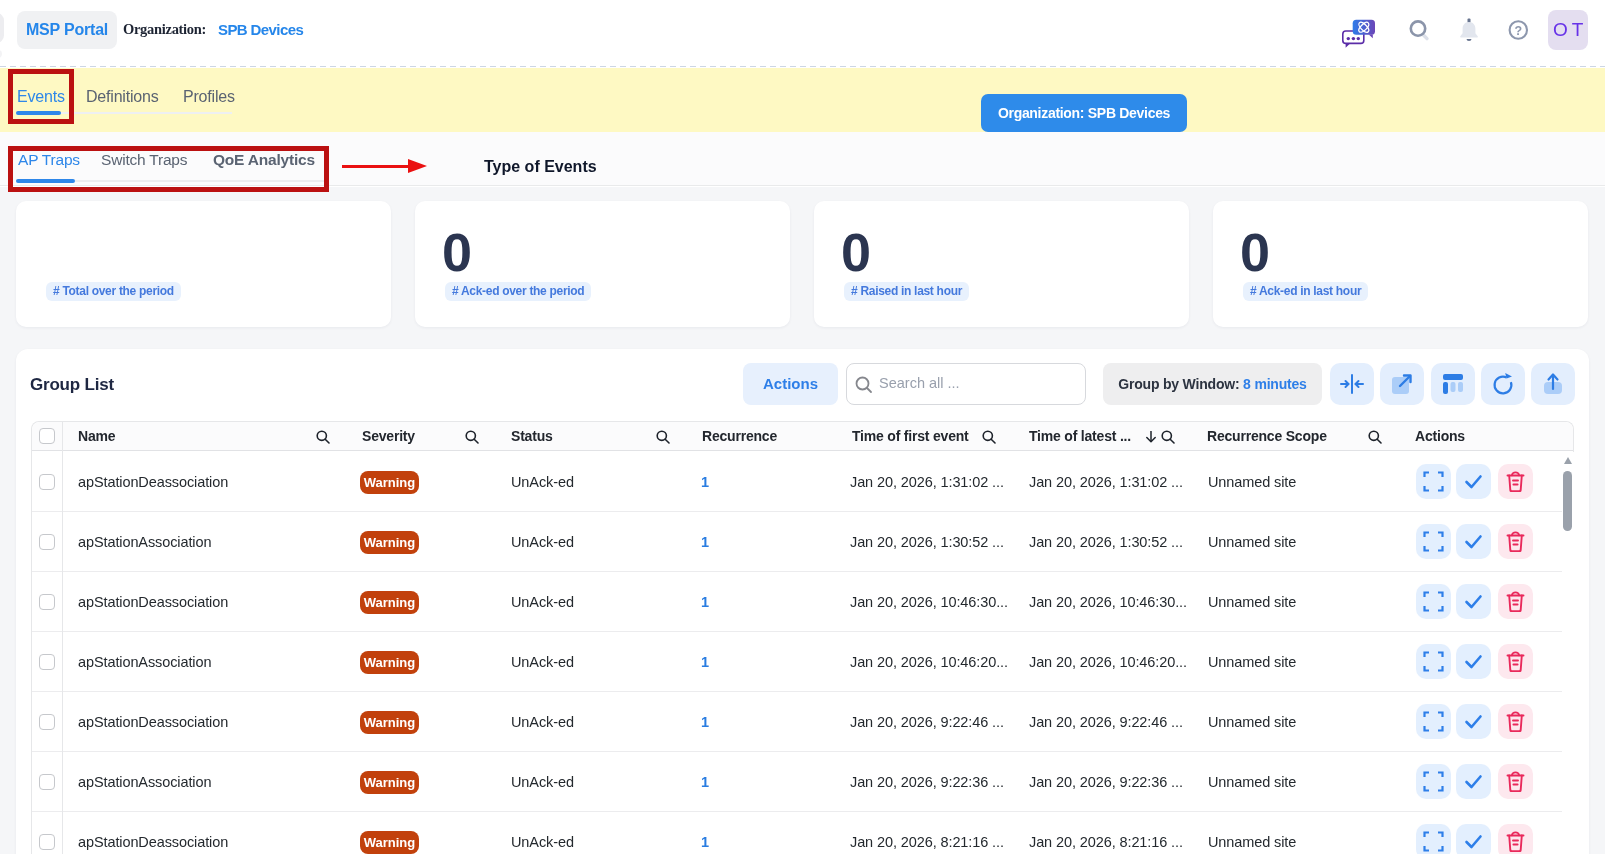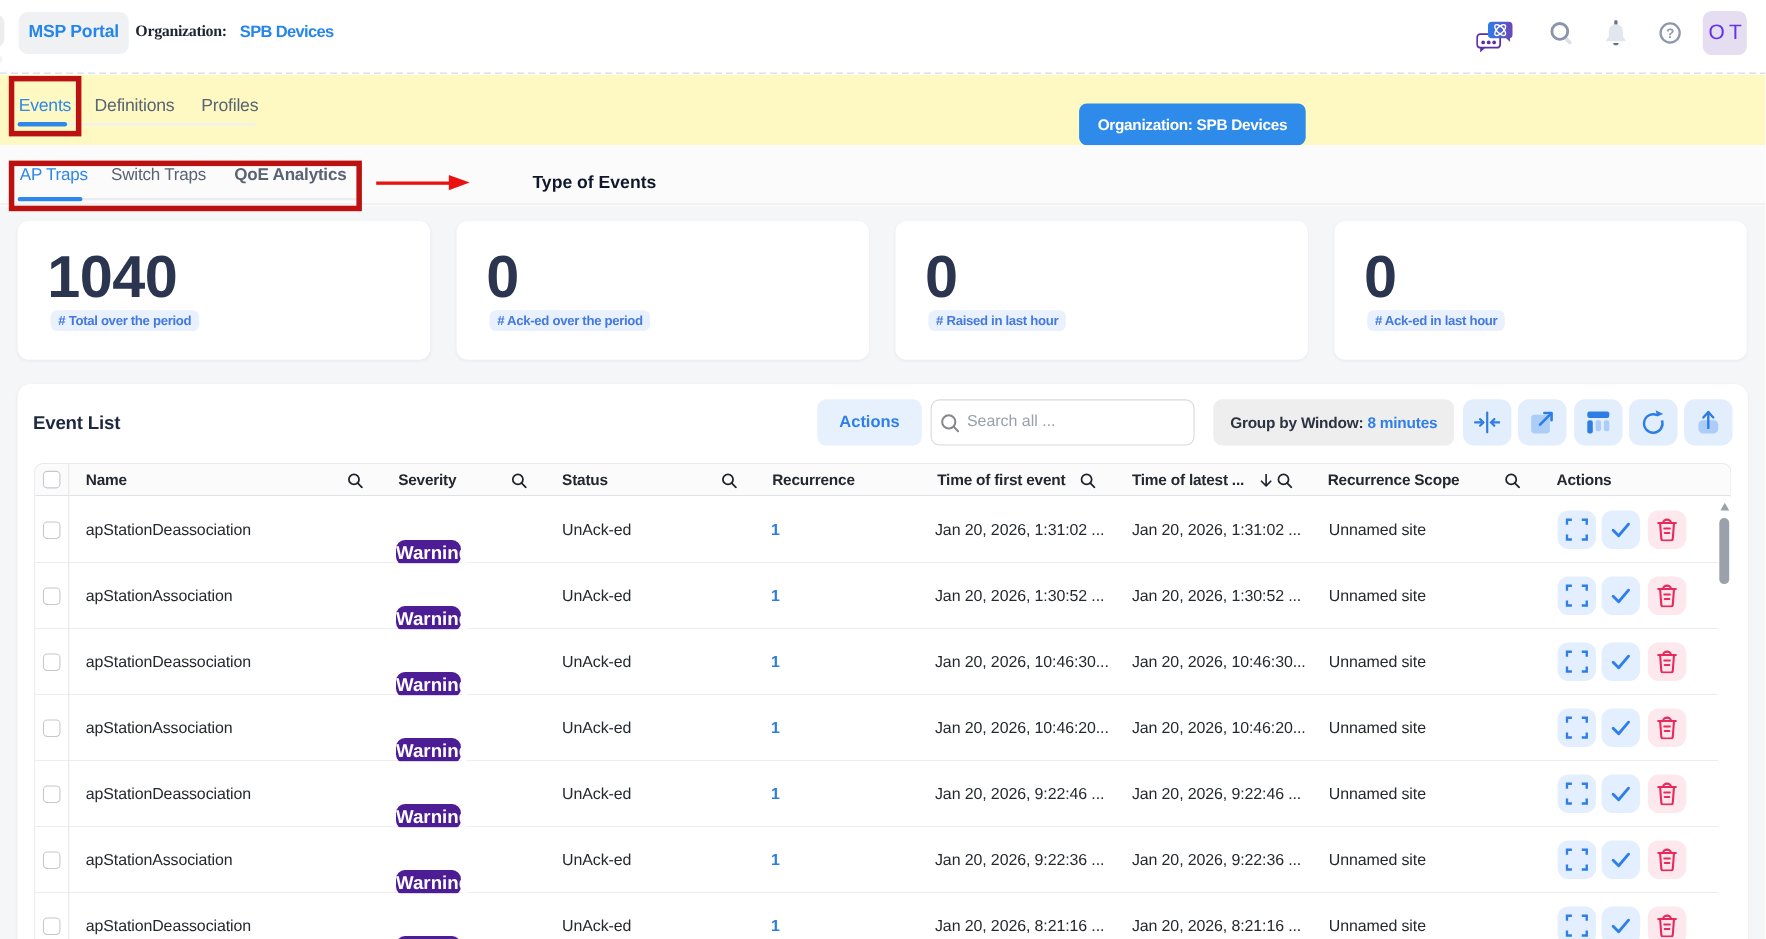--- a/index.html
+++ b/index.html
@@ -69,22 +69,22 @@
 
 
 #tbl { position:absolute; left:31px; top:234px; width:1543px; height:433px; border:1px solid #e6e7e9; border-radius:8px 8px 0 0; border-bottom:none; }
 #thead { position:absolute; left:0; top:0; width:1541px; height:29px; background:#fbfbfc; border-bottom:1px solid #e1e2e5;
   border-radius:8px 8px 0 0; }
 .hcell { position:absolute; top:0; height:29px; font-size:14px; font-weight:bold; color:#23272e; line-height:29px; letter-spacing:-0.2px; }
 .row { position:absolute; left:0; width:1541px; height:60px; border-bottom:1px solid #ececee; background:#fff; }
 .vline { position:absolute; left:30px; top:0; width:1px; height:433px; background:#e6e7e9; }
 .cb { position:absolute; width:16px; height:16px; border:1.5px solid #c6c8cc; border-radius:4px; background:#fff; }
 .cell { position:absolute; font-size:14.5px; color:#24292e; letter-spacing:-0.1px; }
-.badge { position:absolute; left:328px; width:59px; height:23px; background:#4c1d95; border-radius:8px;
-  color:#fff; font-size:17px; font-weight:bold; text-align:center; line-height:23px;margin-top:20px; }
+.badge { position:absolute; left:328px; width:59px; height:23px; background:#c2410c; border-radius:8px;
+  color:#fff; font-size:13px; font-weight:bold; text-align:center; line-height:23px; }
 .rec { color:#2a7de1; font-weight:bold; }
 .abtn { position:absolute; width:35px; height:35px; border-radius:10px; }
 .abtn svg { position:absolute; left:7px; top:7px; }
 .ab-blue { background:#e3effe; }
 .ab-pink { background:#fde8ee; }
 
 
 #sbtrack { position:absolute; left:1530px; top:30px; width:12px; height:402px; background:#fff; z-index:5; }
 #sbthumb { position:absolute; left:1531px; top:49px; width:9px; height:60px; background:#9aa1ab; border-radius:5px; z-index:6; }
 #sbarrow { position:absolute; left:1532px; top:35px; width:0; height:0; z-index:6;
@@ -155,38 +155,37 @@
 <div id="tabrow2">
   <div class="tab2" id="tab-ap">AP Traps</div>
   <div class="tab2" id="tab-switch">Switch Traps</div>
   <div class="tab2" id="tab-qoe">QoE Analytics</div>
   <div id="tabline2"></div>
   <div id="tabblue2"></div>
 </div>
 
 <div id="content">
   <div class="card" style="left:16px;">
-      <div class="cardnum">1040</div>
       <div class="cardpill"># Total over the period</div>
     </div>
   <div class="card" style="left:415px;">
       <div class="cardnum">0</div>
       <div class="cardpill"># Ack-ed over the period</div>
     </div>
   <div class="card" style="left:814px;">
       <div class="cardnum">0</div>
       <div class="cardpill"># Raised in last hour</div>
     </div>
   <div class="card" style="left:1213px;">
       <div class="cardnum">0</div>
       <div class="cardpill"># Ack-ed in last hour</div>
     </div>
 
   <div id="panel"></div>
-  <div id="ptitle">Event List</div>
+  <div id="ptitle">Group List</div>
 
   <div id="actionsbtn">Actions</div>
   <div id="searchbox">
     <svg style="position:absolute;left:8px;top:12px;" width="18" height="18" viewBox="0 0 18 18">
       <circle cx="7.5" cy="7.5" r="6" fill="none" stroke="#85878d" stroke-width="1.8"></circle>
       <line x1="12" y1="12" x2="16" y2="16" stroke="#85878d" stroke-width="1.8" stroke-linecap="round"></line>
     </svg>
     <span>Search all ...</span>
   </div>
   <div id="groupby">Group by Window: <b>8 minutes</b></div>

